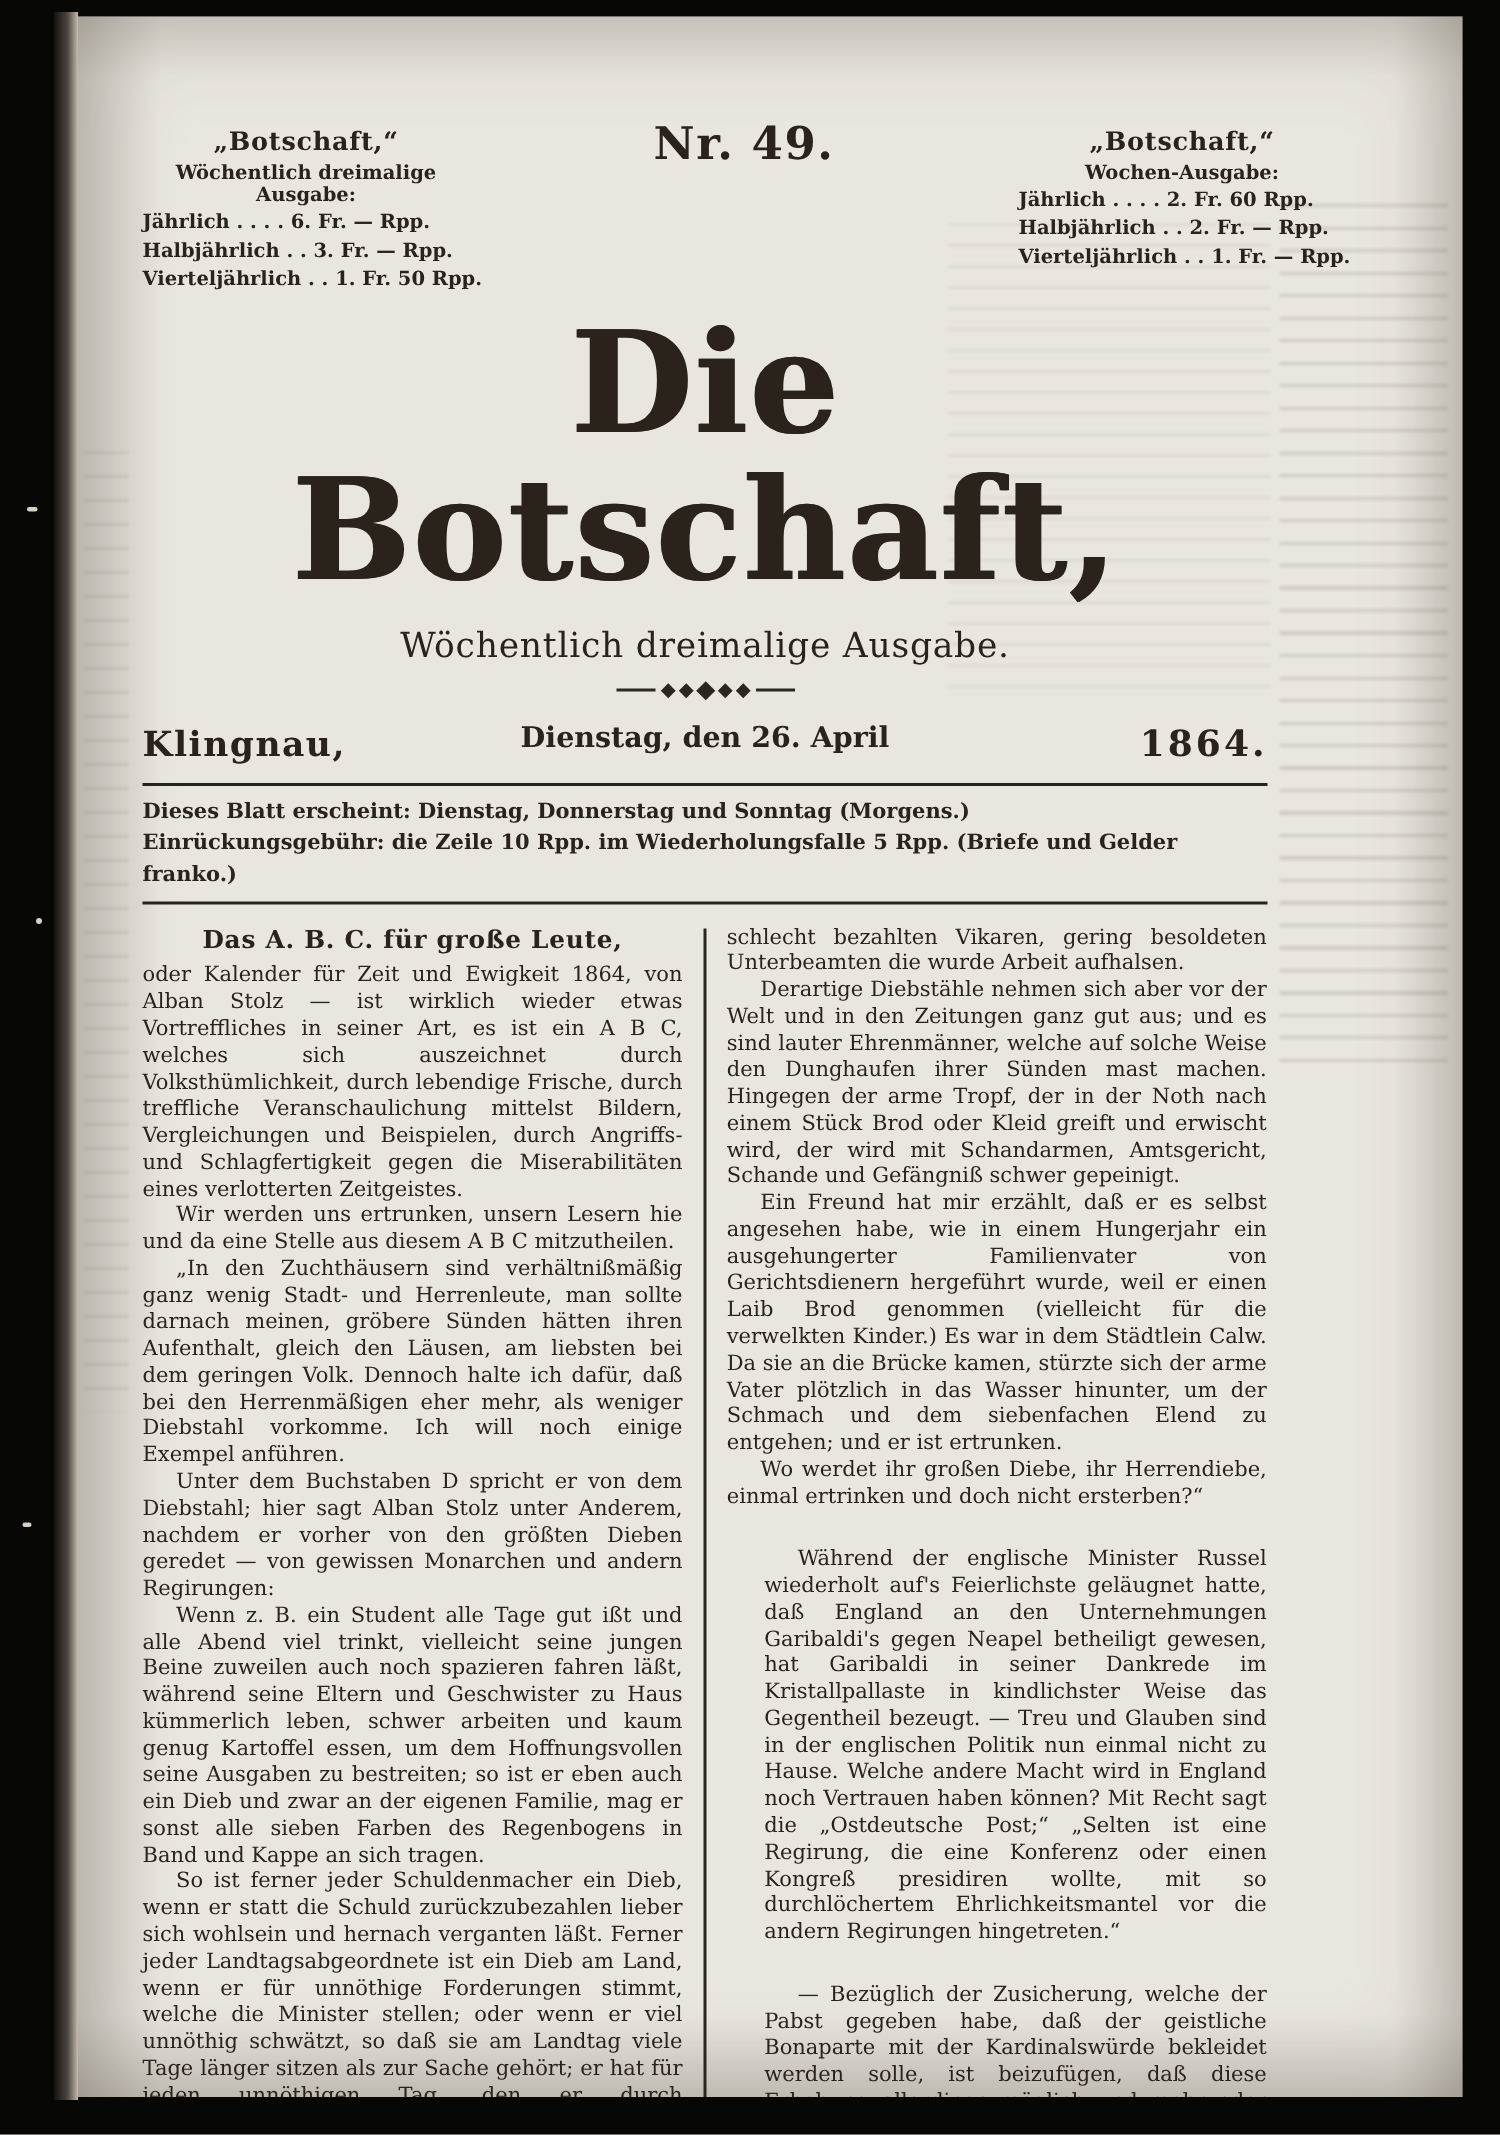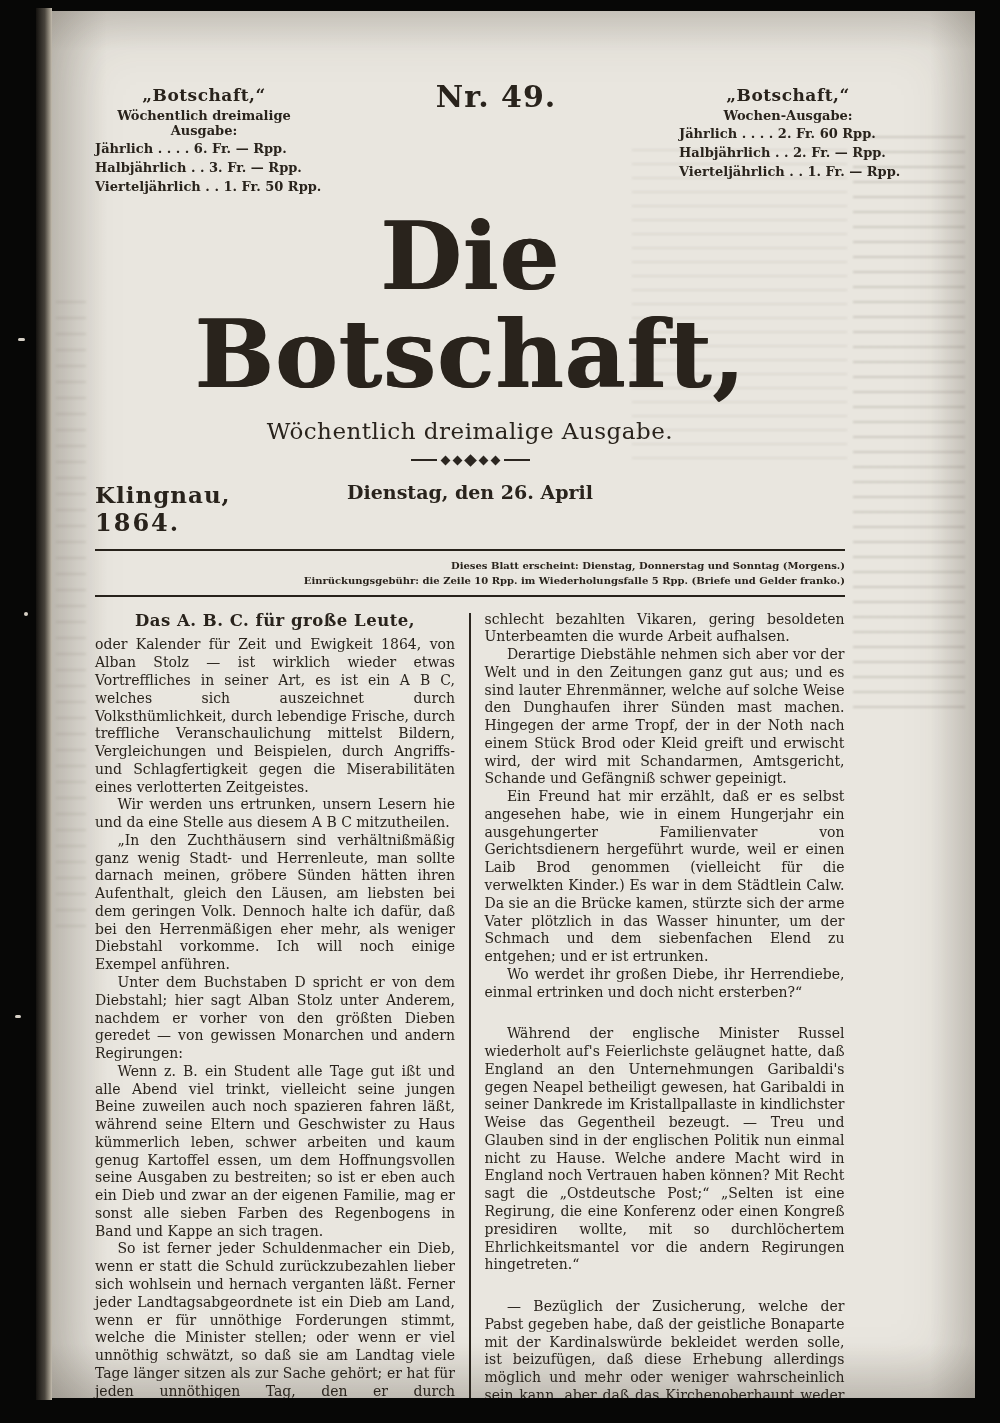--- a/index.html
+++ b/index.html
@@ -54,38 +54,38 @@
     letter-spacing:1px;
     text-shadow:1px 0 0 currentColor;
   }
   .paper-subtitle{text-align:center;font-size:23px;font-weight:normal;margin-top:14px;letter-spacing:.5px;}
 
   .ornament{display:flex;align-items:center;justify-content:center;gap:5px;margin-top:12px;}
   .ornament .line{width:26px;height:2px;background:#2b2620;}
   .ornament .dmd{width:7px;height:7px;background:#2b2620;transform:rotate(45deg);}
   .ornament .dmd.big{width:9px;height:9px;}
 
-  .dateline{position:relative;display:flex;justify-content:space-between;align-items:baseline;margin-top:16px;flex-direction:column;}
+  .dateline{position:relative;display:flex;justify-content:space-between;align-items:baseline;margin-top:16px;}
   .dateline .place{font-size:23px;font-weight:bold;letter-spacing:1px;}
   .dateline .date{position:absolute;left:50%;transform:translateX(-50%);font-size:19px;font-weight:bold;}
   .dateline .year{font-size:24px;font-weight:bold;letter-spacing:2px;}
 
   .rule{height:2px;background:#27221b;border:0;margin:12px 0 0;}
   .rule.thin{height:1.6px;margin-top:7px;}
 
-  .notice{margin-top:7px;text-align:right;font-size:10px;font-weight:600;line-height:1.5;}
+  .notice{margin-top:7px;text-align:left;font-size:14px;font-weight:600;line-height:1.5;}
 
   
   .columns{display:flex;margin-top:14px;}
   .col{width:360px;font-size:14px;line-height:1.27;text-align:justify;}
   .col-divider{width:1.5px;background:#2b261f;margin:2px 14px 0;}
   .col h2{margin:0 0 5px;text-align:center;font-size:16.5px;letter-spacing:.5px;}
   .col p{margin:0;text-indent:1.6em;}
   .col p.noindent{text-indent:0;}
-  .col p.gap-top{margin-top:24px;}
+  .col p.gap-top{margin-top:24px;margin-left:25px;}
 </style>
 </head>
 <body>
 
 <div class="book-edge"></div>
 <div class="speck s1"></div>
 <div class="speck s2"></div>
 <div class="speck s3"></div>
 
 <div class="paper">

